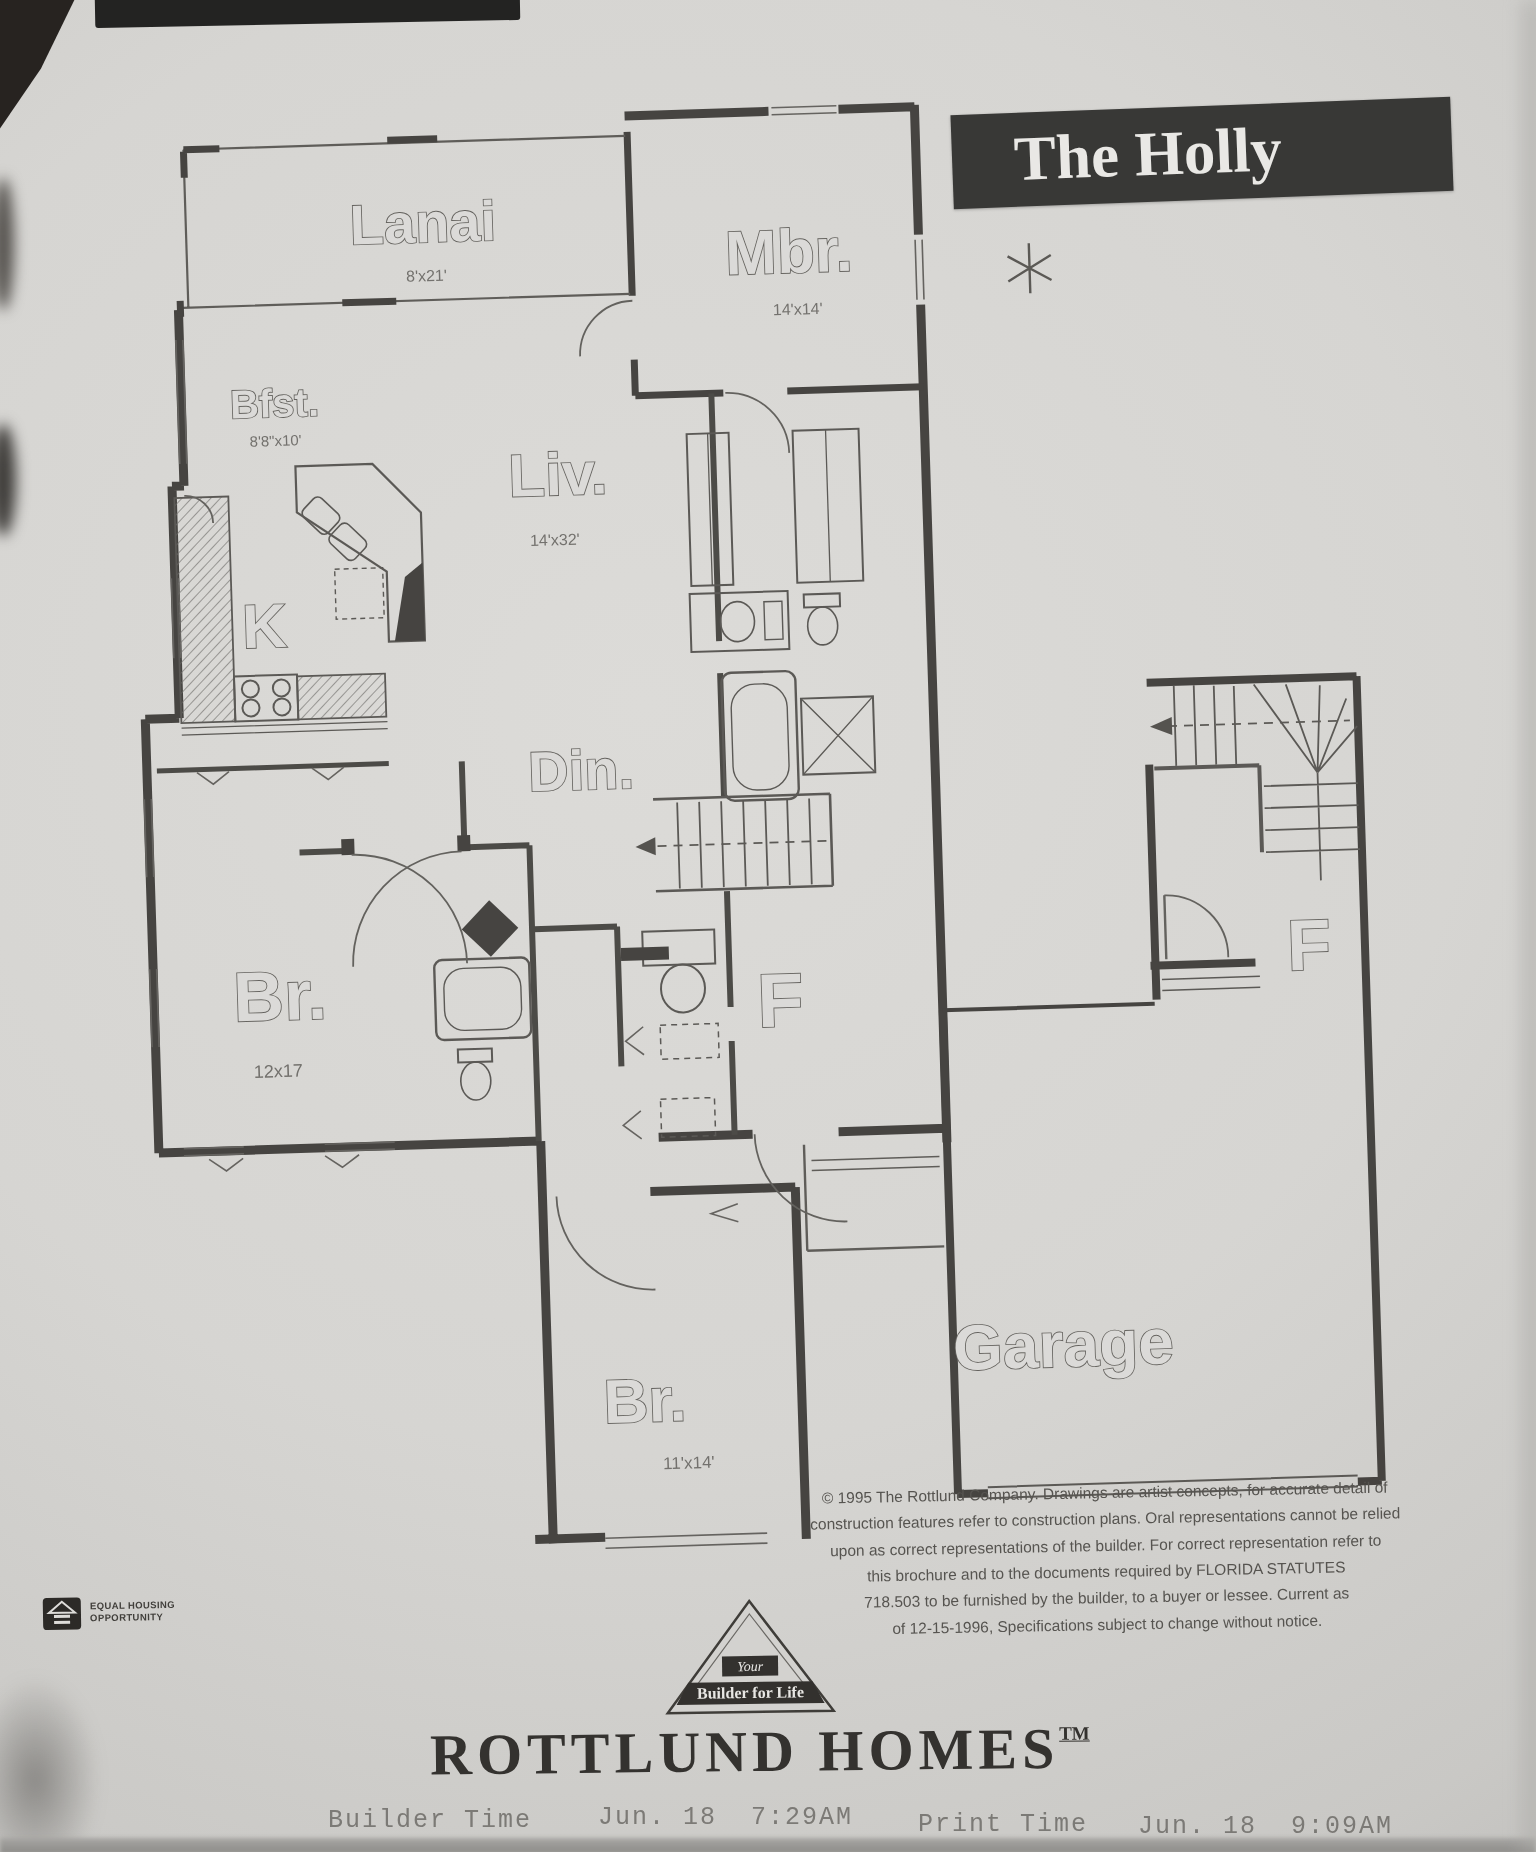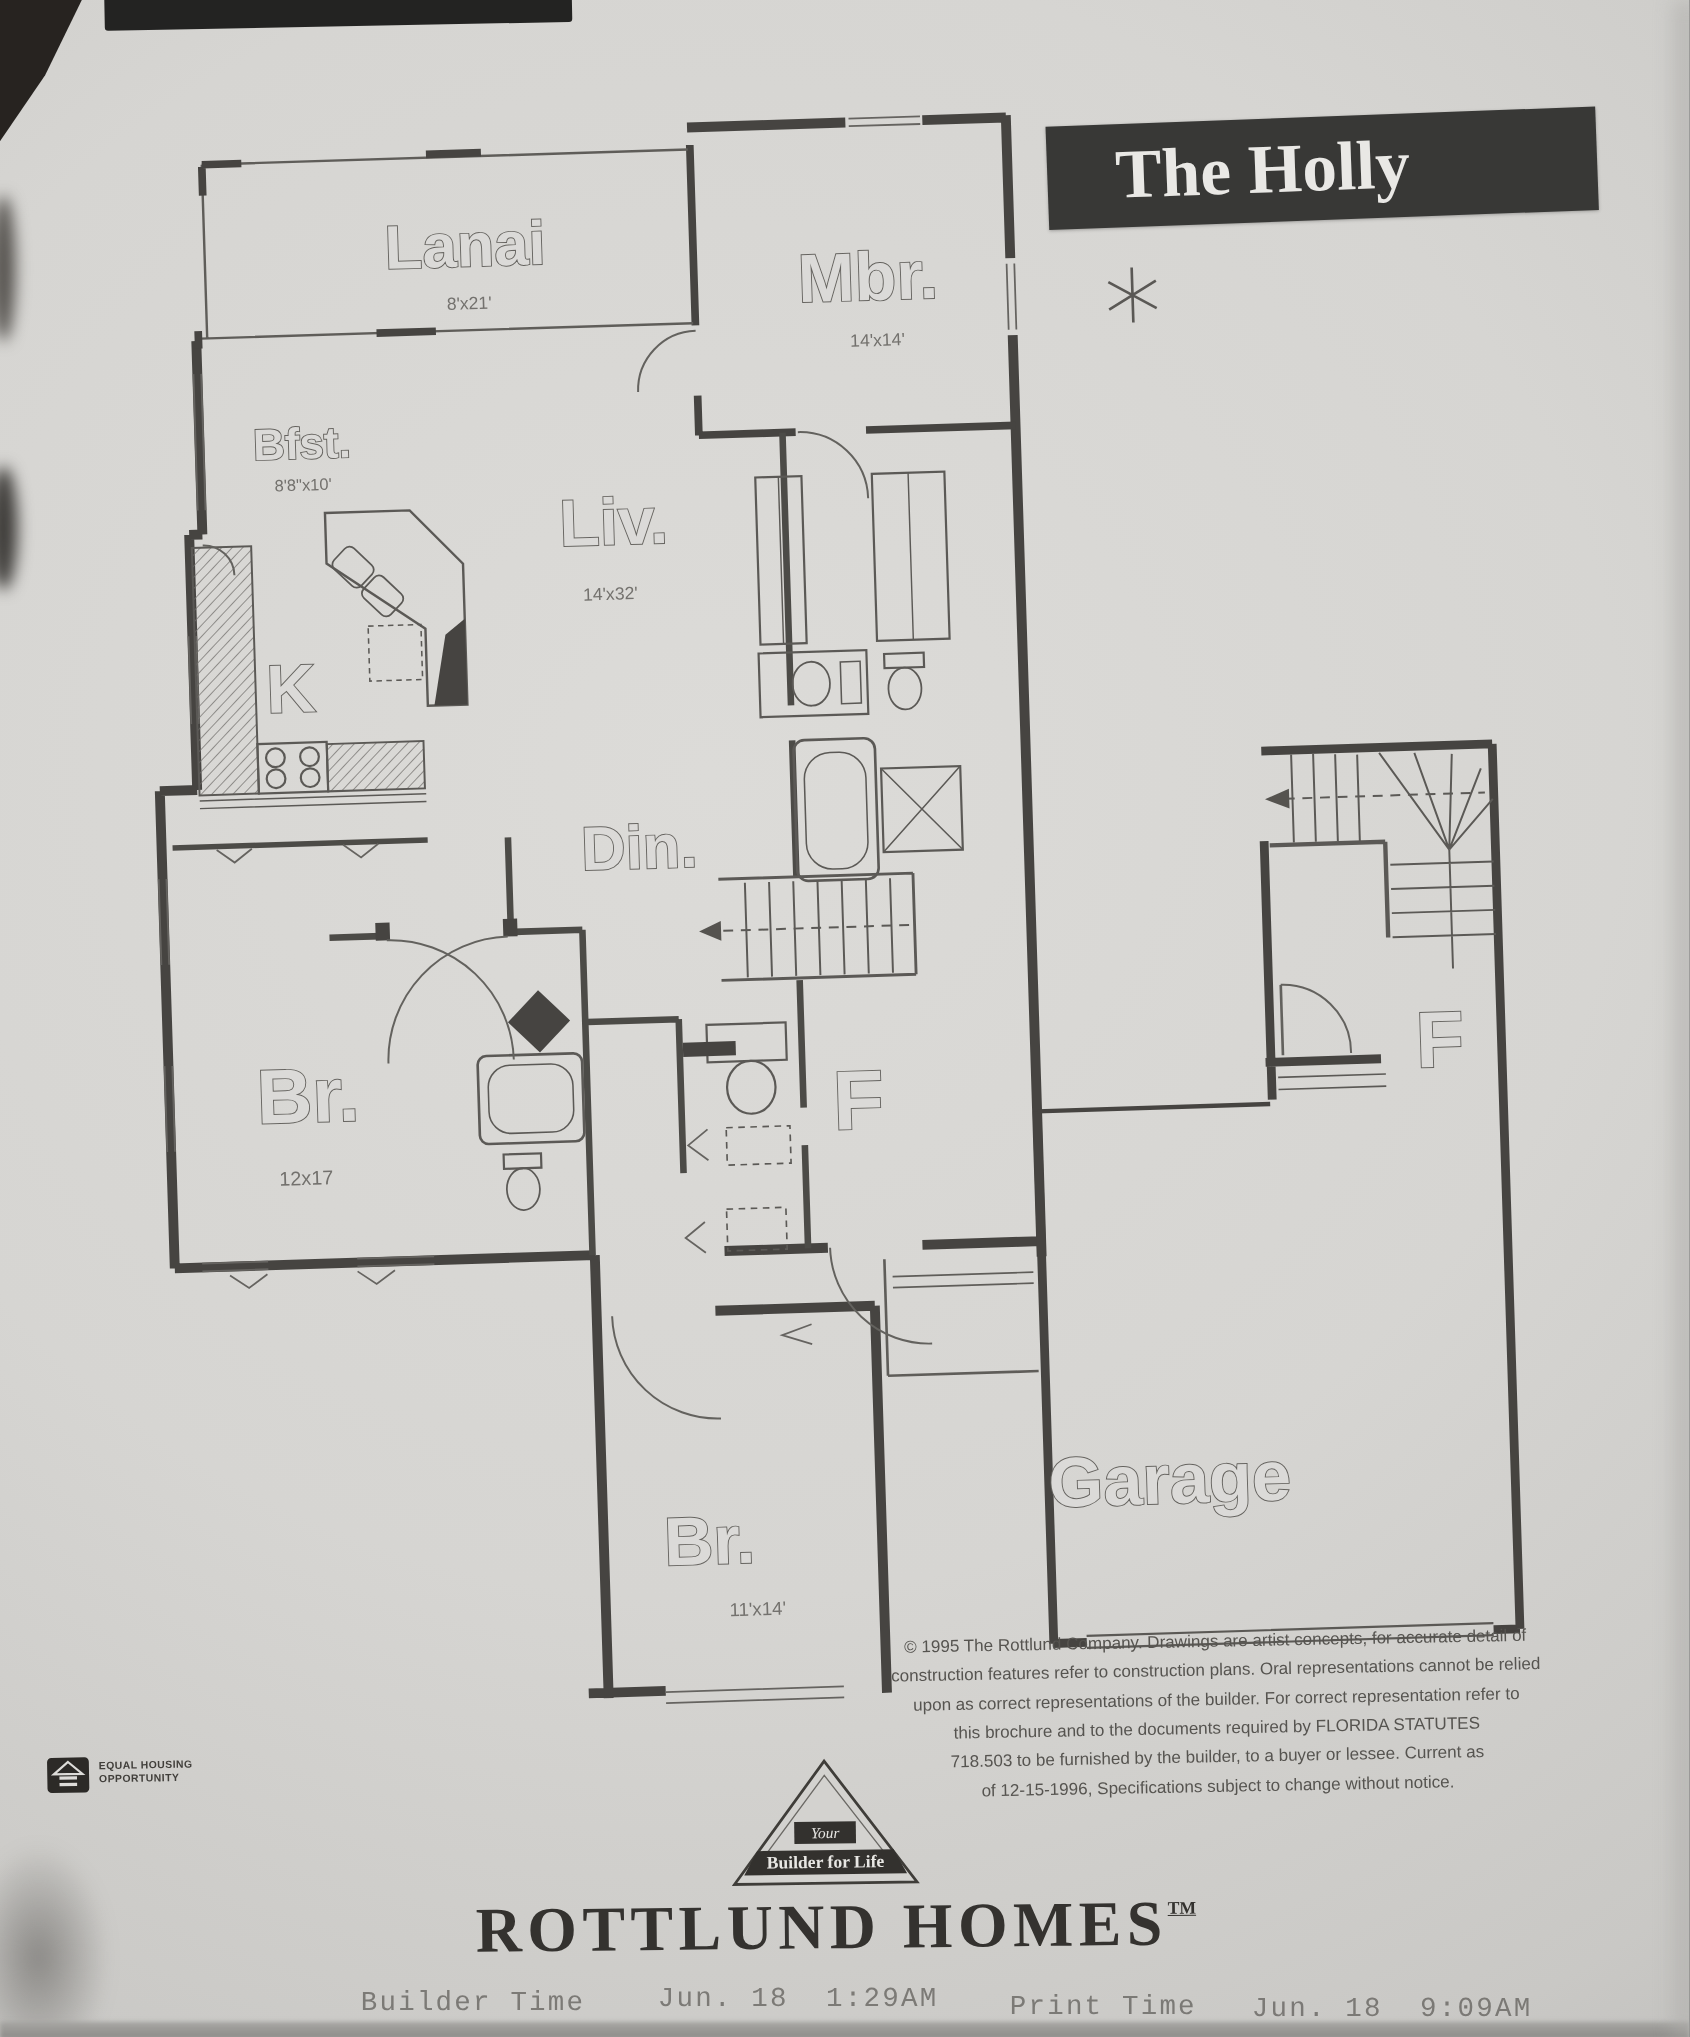--- a/index.html
+++ b/index.html
@@ -27,21 +27,21 @@
     transform:rotate(-1.1deg);
   }
   .eho{ position:absolute; left:42px; top:1596px; display:flex; gap:6px; transform:rotate(-1deg);}
   .eho-text{ font-size:9.5px; font-weight:bold; color:#413f3b; line-height:1.25; letter-spacing:.4px; padding-top:4px;}
   .builder-logo{ position:absolute; left:664px; top:1598px; transform:rotate(-0.8deg); }
   .brand{
     position:absolute; left:350px; top:1718px; width:820px; text-align:center;
     font-family:"Liberation Serif", serif; font-weight:bold; font-size:58px;
     letter-spacing:5px; color:#34322f; transform:rotate(-0.6deg);
   }
-  .brand sup{ font-size:16px; letter-spacing:0; vertical-align:28px;text-decoration:underline;}
+  .brand sup{ font-size:19px; letter-spacing:0; vertical-align:28px;text-decoration:underline;}
   .fax{ position:absolute; left:0; top:0; width:100%; height:100%;
         font-family:"Liberation Mono", monospace; color:#6e6c68; opacity:.85;}
   .fax span{ position:absolute; font-size:25px; letter-spacing:2px; white-space:pre;}
   .fx1{left:328px; top:1806px;}
   .fx2{left:598px; top:1803px;}
   .fx3{left:918px; top:1810px;}
   .fx4{left:1138px; top:1812px;}
   
   .carpet-tl{ position:absolute; left:-28px; top:-30px; width:150px; height:205px;
       background:#272320; clip-path:polygon(0 0,78% 0,46% 48%,18% 78%,0 92%); filter:blur(2.5px);}
@@ -273,21 +273,21 @@
       <text x="86" y="100" text-anchor="middle" font-family="Liberation Serif, serif" font-weight="bold" font-size="16" fill="#e8e7e4">Builder for Life</text>
     </svg>
   </div>
 
   <div class="brand">
     <span>ROTTLUND HOMES</span><sup>TM</sup>
   </div>
 
   <div class="fax">
     <span class="fx1">Builder Time</span>
-    <span class="fx2">Jun. 18  1:29AM</span>
+    <span class="fx2">Jun. 18  7:29AM</span>
     <span class="fx3">Print Time</span>
     <span class="fx4">Jun. 18  9:09AM</span>
   </div>
 
   <div class="carpet-tl"></div>
   <div class="top-strip"></div>
   <div class="smudge1"></div>
   <div class="smudge2"></div>
   <div class="bl-shadow"></div>
   <div class="bottom-band"></div>

